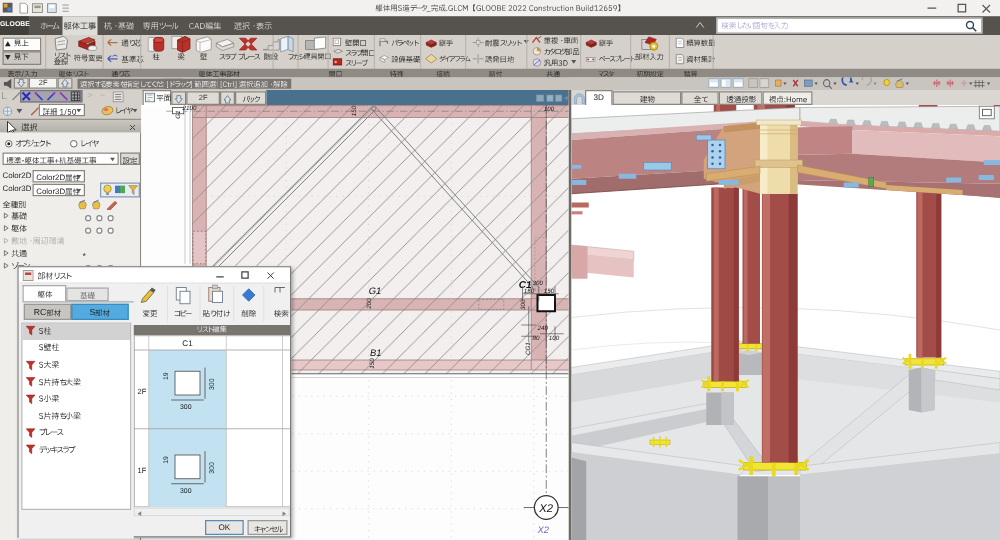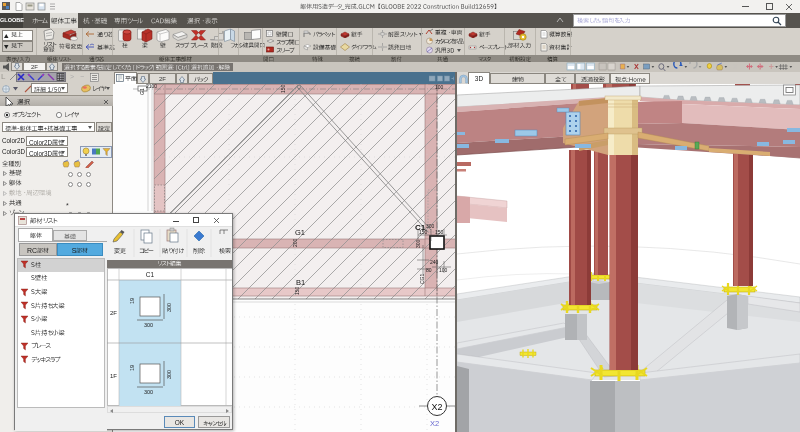--- a/index.html
+++ b/index.html
@@ -576,21 +576,21 @@
     <div class="btn" style="left:75px;top:1px;width:25px;height:11px;padding-top:2px;"><svg width="14" height="5.7" style="overflow:visible;vertical-align:top" viewBox="0 0 14 5.7">
           <path transform="translate(0,5.7)" d="M5.6 -3.9Q5.3 -4.5 5.1 -4.9L5.4 -5.0Q5.7 -4.5 5.9 -4.0ZM5.0 -3.6Q4.7 -4.1 4.4 -4.6L4.7 -4.8Q5.1 -4.2 5.3 -3.7ZM0.4 -0.2Q1.0 -1.1 1.3 -2.1Q1.7 -3.0 1.8 -4.4L2.2 -4.3Q2.1 -2.9 1.8 -1.9Q1.4 -0.9 0.8 0.0ZM4.0 -4.4Q4.1 -3.0 4.4 -2.1Q4.8 -1.1 5.4 -0.2L5.0 0.0Q4.3 -0.9 4.0 -1.9Q3.7 -3.0 3.6 -4.3Z M7.2 -2.0Q7.0 -2.7 6.7 -3.6L7.1 -3.7Q7.5 -2.7 7.6 -2.1ZM6.3 -0.0Q7.2 -0.4 7.7 -0.9Q8.2 -1.3 8.5 -2.0Q8.7 -2.6 8.9 -3.5L9.3 -3.5Q9.2 -2.5 8.9 -1.8Q8.6 -1.1 8.0 -0.6Q7.5 -0.0 6.6 0.4ZM5.8 -1.7Q5.6 -2.5 5.3 -3.3L5.7 -3.4Q6.1 -2.6 6.2 -1.8Z M14.0 -4.0Q13.9 -2.4 13.0 -1.4Q12.1 -0.3 10.5 0.2L10.3 -0.2Q11.7 -0.6 12.5 -1.5Q13.3 -2.3 13.5 -3.6H11.2Q11.0 -3.2 10.6 -2.8Q10.3 -2.5 9.9 -2.2L9.6 -2.5Q10.2 -3.0 10.7 -3.5Q11.1 -4.1 11.4 -4.8L11.8 -4.7Q11.7 -4.3 11.5 -4.0Z" fill="#1a1a1a"></path>
         </svg></div>
     <svg style="position:absolute;left:316px;top:3px;opacity:.55" width="25" height="8">
         <rect x="0" y="1" width="6" height="5" fill="#c8d4de" stroke="#9fb4c4" stroke-width="0.5"></rect>
         <rect x="8.5" y="1" width="5" height="5" fill="#d8e2ea" stroke="#9fb4c4" stroke-width="0.5"></rect>
         <rect x="15.5" y="1" width="5" height="5" fill="#cdd8e2" stroke="#9fb4c4" stroke-width="0.5"></rect>
         <path d="M22.5 3.5 l3 0 M24 1.8 l1.8 1.7 -1.8 1.7" stroke="#cfdae4" fill="none" stroke-width="0.7"></path>
       </svg>
   </div>
-  <div class="abs" style="left:113px;top:84px;width:342px;height:348px;background:#fff;overflow:hidden;">
+  <div class="abs" style="left:113px;top:84px;width:342px;height:348px;background:#fff;overflow:hidden;font-style:italic;">
     <svg width="342" height="348" viewBox="0 0 342 348">
       <defs>
         <pattern id="hatch" width="17" height="17" patternUnits="userSpaceOnUse">
           <path d="M-1 18 L18 -1" stroke="#909090" stroke-width="0.75"></path>
         </pattern>
       </defs>
       <rect x="0" y="0" width="342" height="348" fill="#fdfdfd"></rect>
       <rect x="41" y="0" width="301" height="215" fill="#f3efef"></rect>
       <rect x="41" y="0" width="301" height="10" fill="#d9b3b3"></rect>
       <rect x="41" y="0" width="11" height="129" fill="#d9b3b3"></rect>

